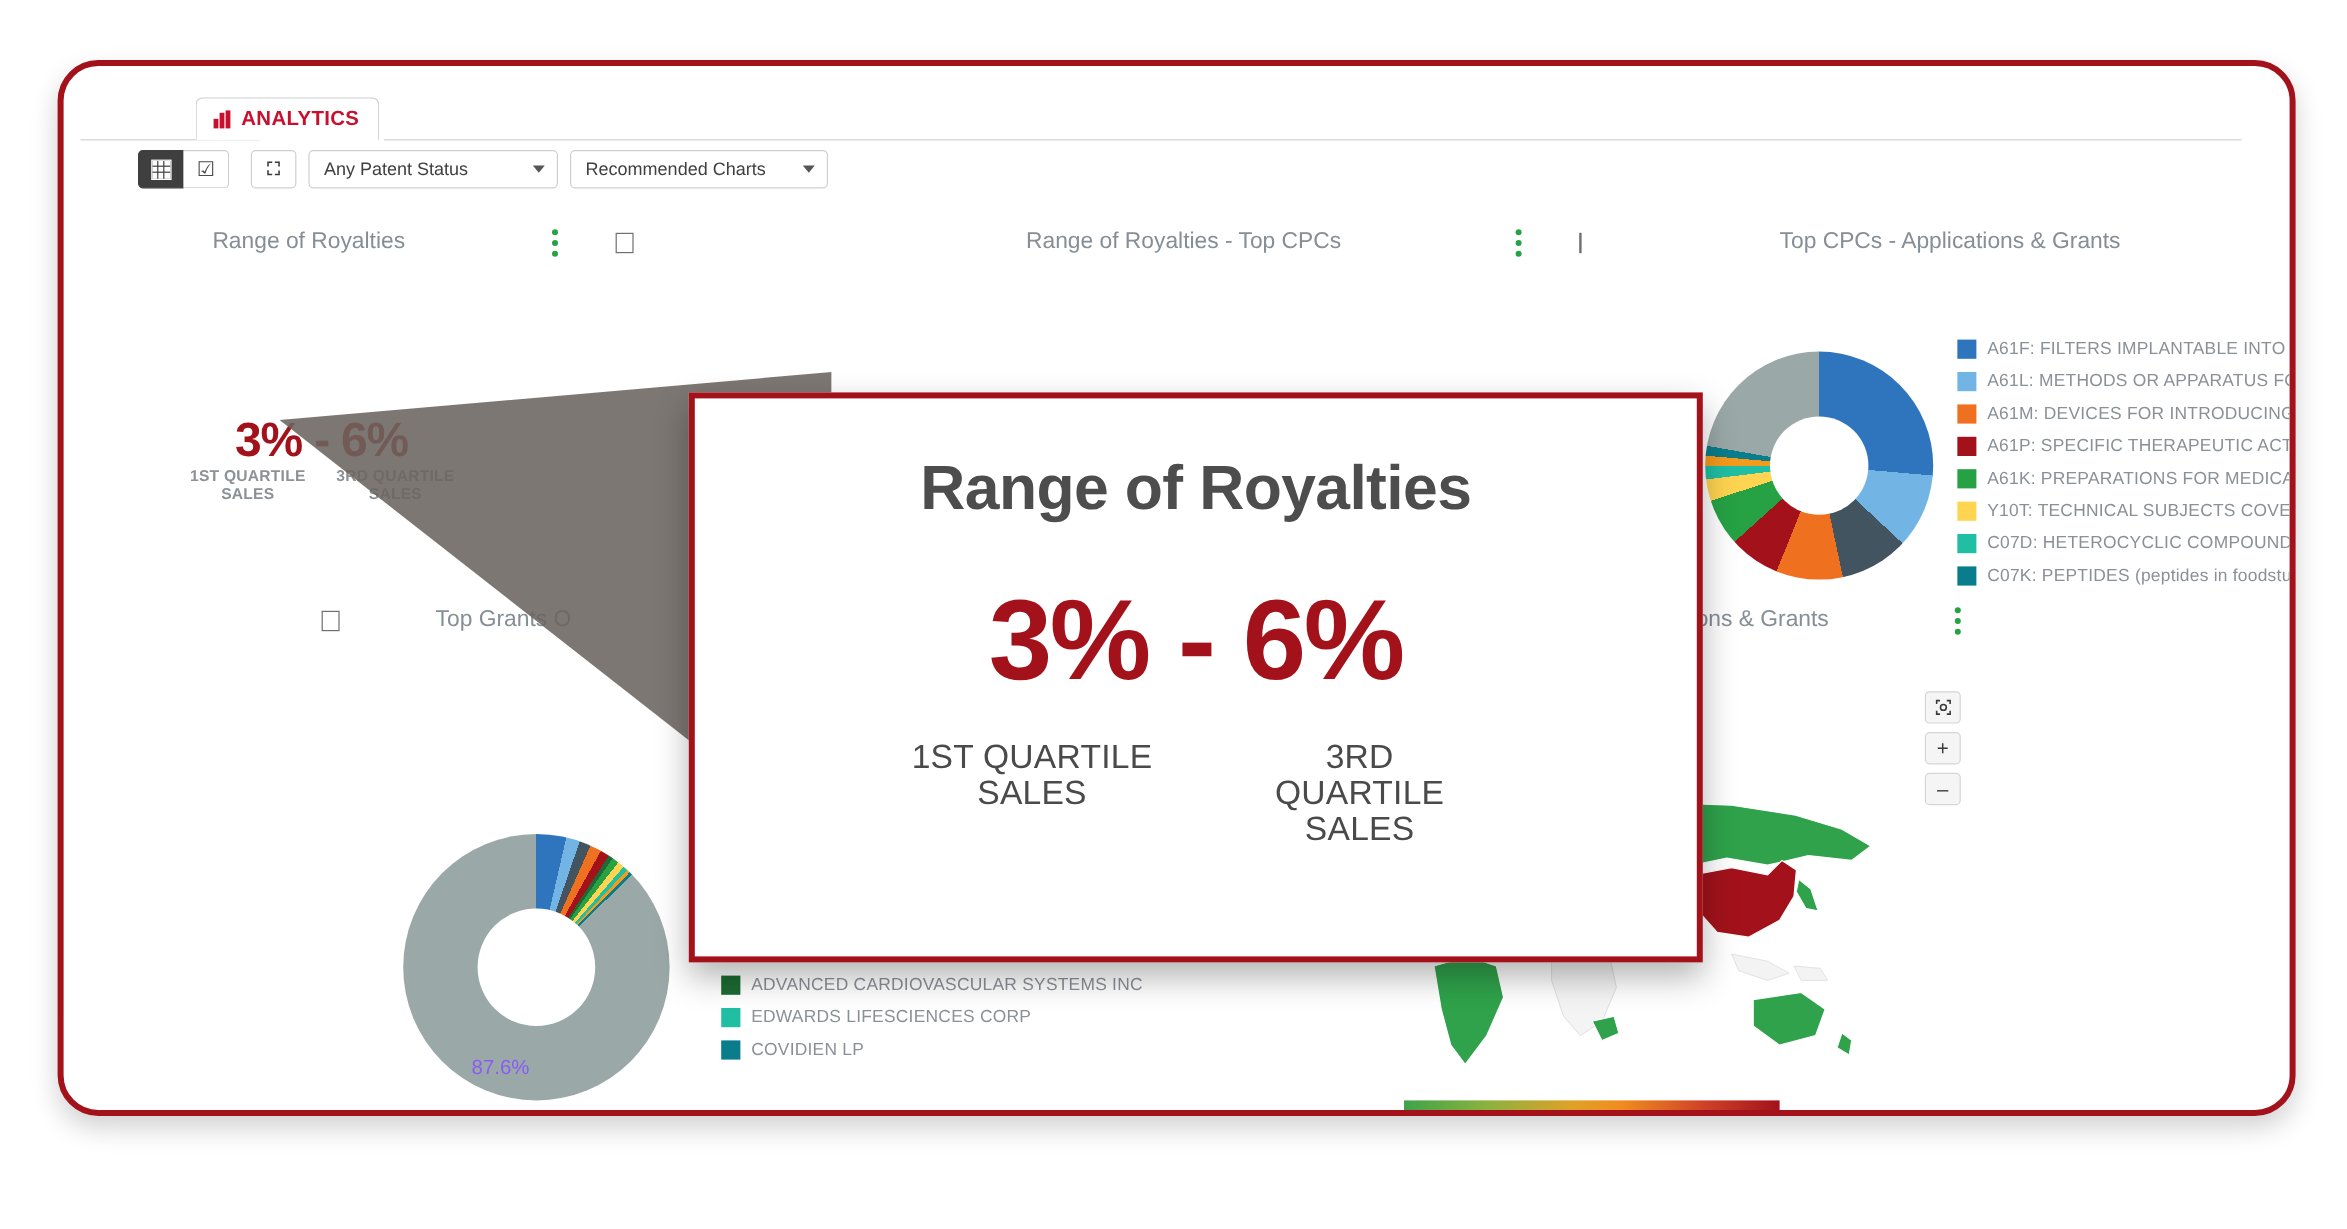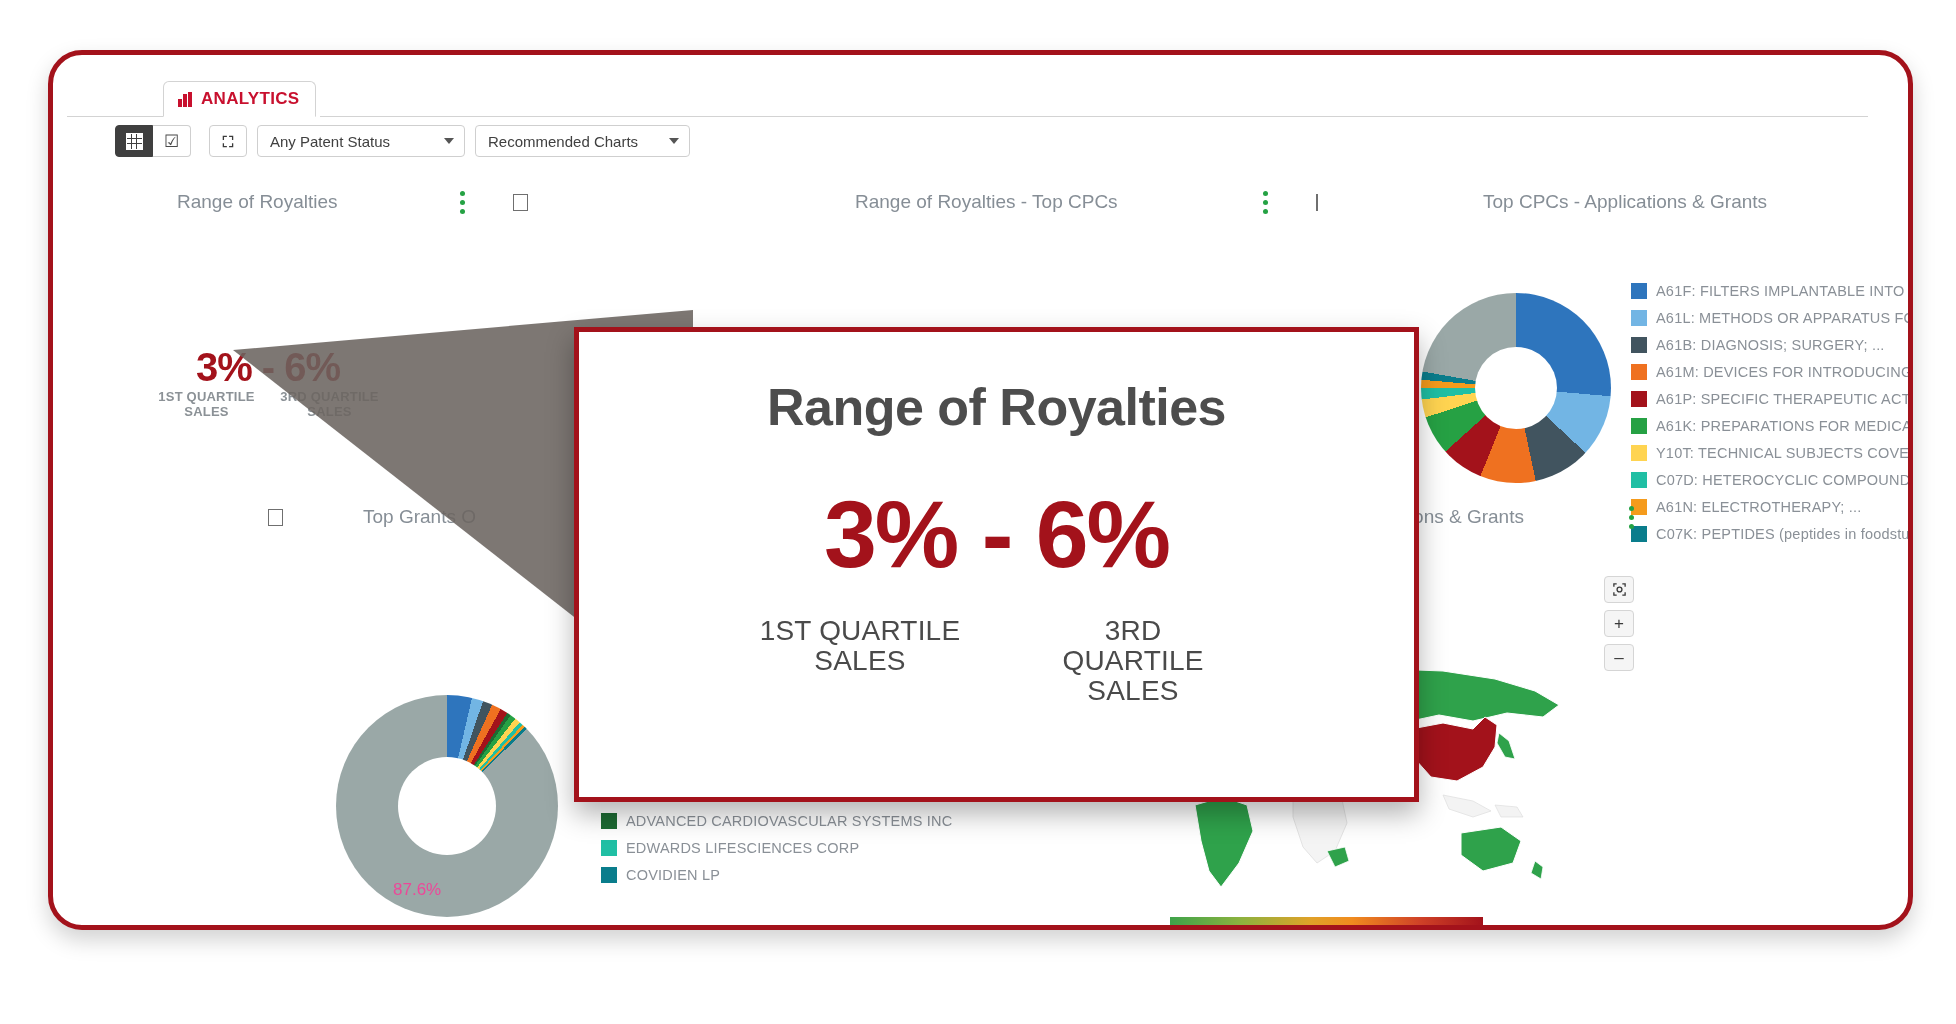--- a/index.html
+++ b/index.html
@@ -221,21 +221,21 @@
       #20bfa4 41deg 43deg,
       #f59b1c 43deg 44.5deg,
       #0a7d8c 44.5deg 46deg,
       #9aa8a7 46deg 360deg
     );
   }
   #donut-owner::after { left: 62px; top: 62px; width: 98px; height: 98px; }
 
   .donut-label {
     position: absolute;
-    color: #ec4899;
+    color: #8b5cf6;
     font-size: 17px;
     font-weight: 500;
   }
 
   
   .legend { position: absolute; }
   .legend-row {
     display: flex; align-items: center;
     gap: 9px;
     height: 27px;
@@ -431,46 +431,38 @@
     <div class="legend" id="legend-cpc">
         <div class="legend-row">
           <span class="sw" style="background: rgb(46, 117, 189);"></span>
           <span class="legend-text">A61F: FILTERS IMPLANTABLE INTO BLOO</span>
         </div>
         <div class="legend-row">
           <span class="sw" style="background: rgb(114, 181, 228);"></span>
           <span class="legend-text">A61L: METHODS OR APPARATUS FOR ...</span>
         </div>
         <div class="legend-row">
-          <span class="sw" style="background: rgb(65, 84, 95);"></span>
-          <span class="legend-text">A61B: DIAGNOSIS; SURGERY; ...</span>
-        </div>
-        <div class="legend-row">
           <span class="sw" style="background: rgb(239, 113, 32);"></span>
           <span class="legend-text">A61M: DEVICES FOR INTRODUCING ME</span>
         </div>
         <div class="legend-row">
           <span class="sw" style="background: rgb(163, 18, 27);"></span>
           <span class="legend-text">A61P: SPECIFIC THERAPEUTIC ACTIVITY</span>
         </div>
         <div class="legend-row">
           <span class="sw" style="background: rgb(38, 161, 68);"></span>
           <span class="legend-text">A61K: PREPARATIONS FOR MEDICAL, ...</span>
         </div>
         <div class="legend-row">
           <span class="sw" style="background: rgb(255, 212, 81);"></span>
           <span class="legend-text">Y10T: TECHNICAL SUBJECTS COVERED</span>
         </div>
         <div class="legend-row">
           <span class="sw" style="background: rgb(32, 191, 164);"></span>
           <span class="legend-text">C07D: HETEROCYCLIC COMPOUNDS ...</span>
-        </div>
-        <div class="legend-row">
-          <span class="sw" style="background: rgb(245, 155, 28);"></span>
-          <span class="legend-text">A61N: ELECTROTHERAPY; ...</span>
         </div>
         <div class="legend-row">
           <span class="sw" style="background: rgb(10, 125, 140);"></span>
           <span class="legend-text">C07K: PEPTIDES (peptides in foodstuffs</span>
         </div>
       </div>
 
     <div class="panel" style="left:210px; top:445px; width:560px;">
       <div class="panel-head">
         <span class="sq-btn" style="margin-left:5px;"></span>

